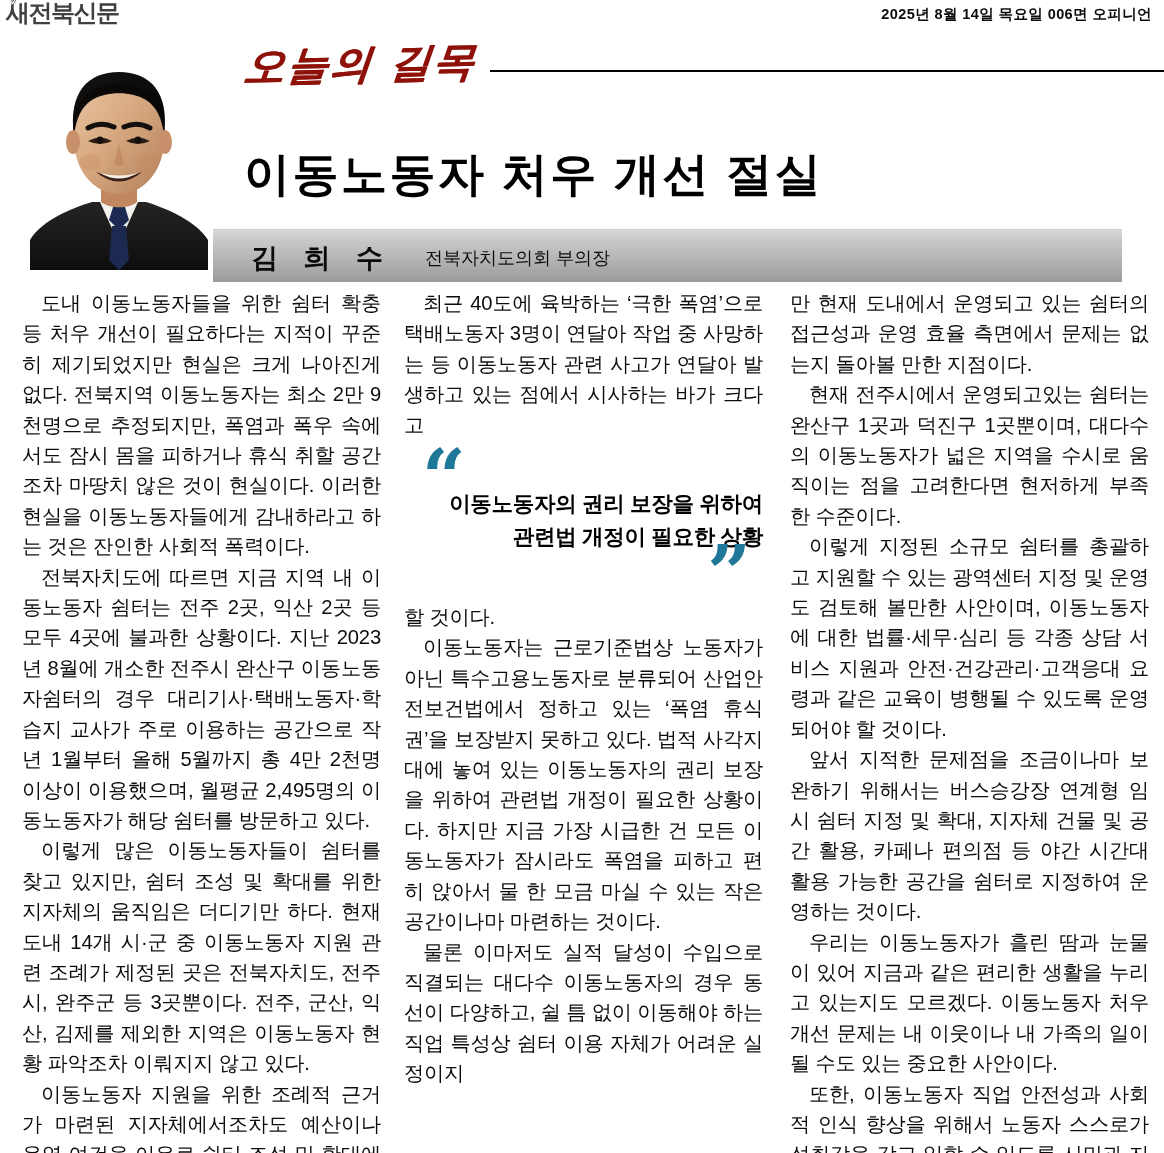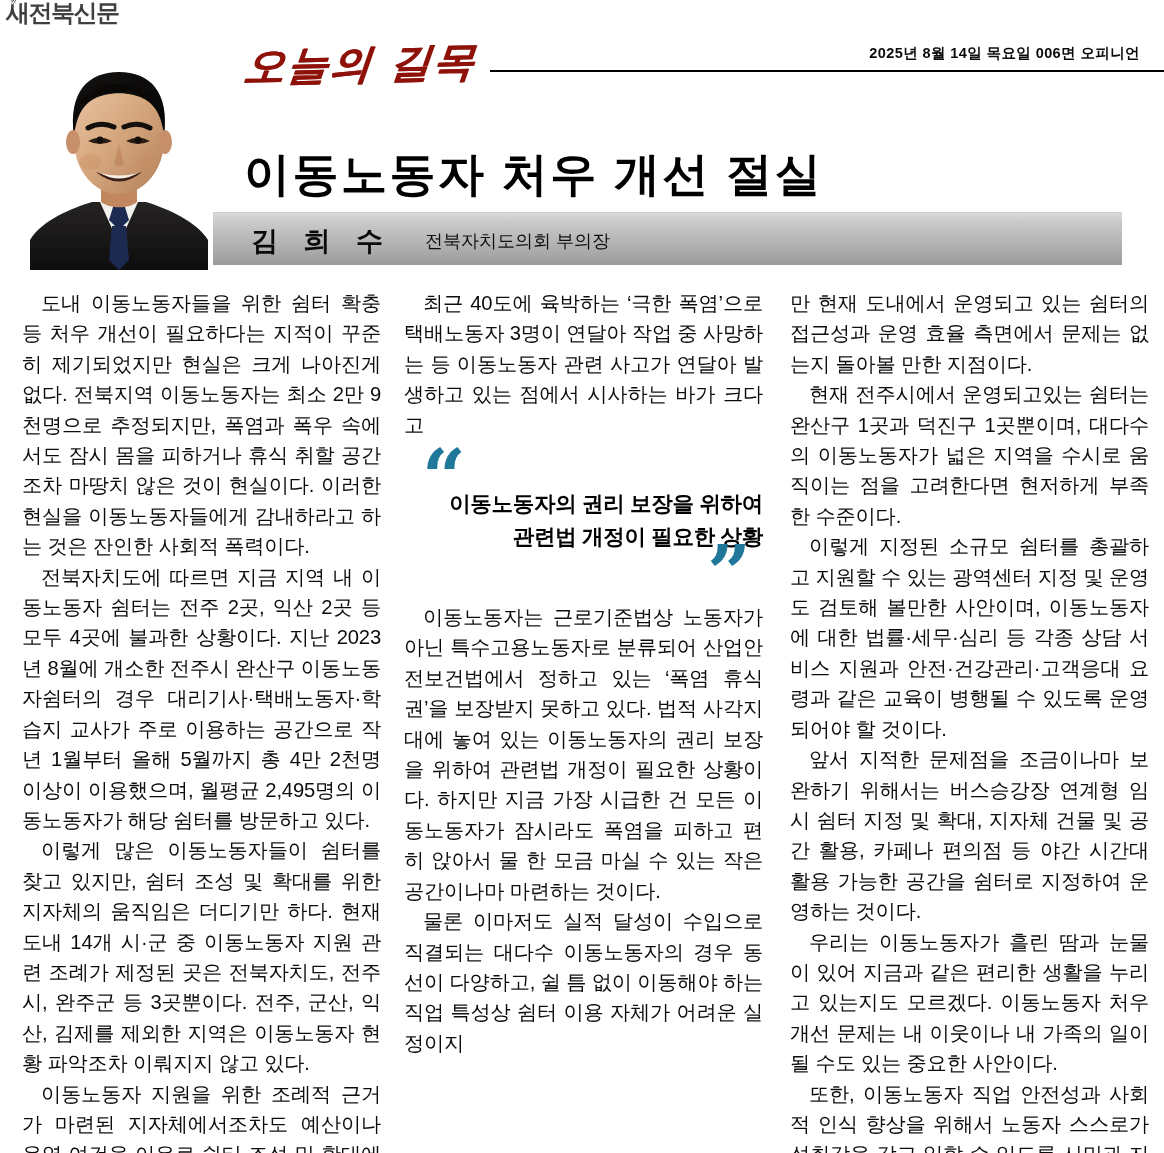--- a/index.html
+++ b/index.html
@@ -38,28 +38,27 @@
   .masthead-tick {
     position: absolute;
     left: 10px;
     top: -3px;
     font-size: 8px;
     color: #555;
     letter-spacing: -0.5px;
   }
   .masthead-date {
     position: absolute;
-    right: 24px;
+    right: 12px;
     top: 5px;
     font-size: 14.5px;
     font-weight: 700;
     letter-spacing: 0.4px;
     color: #0b0b0b;
     white-space: nowrap;
-    margin-top: 39px;
   }
 
   
   .portrait-wrap {
     position: absolute;
     left: 10px;
     top: 38px;
     width: 200px;
     height: 232px;
     overflow: hidden;
@@ -115,21 +114,21 @@
     letter-spacing: 2.5px;
     color: #000000;
     line-height: 1.1;
     white-space: nowrap;
   }
 
   
   .byline-bar {
     position: absolute;
     left: 213px;
-    top: 212px;
+    top: 229px;
     width: 909px;
     height: 52px;
     background: linear-gradient(180deg, #d9d9d9 0%, #c9c9c9 18%, #b5b5b5 55%, #9b9b9b 100%);
     border-top: 1px solid #cfcfcf;
   }
   .byline-name {
     position: absolute;
     left: 38px;
     top: 10px;
     font-size: 27px;
@@ -308,20 +307,21 @@
 
     <div class="pullquote">
       <span class="pq-mark pq-open">“</span>
       <div class="pq-text">
         <div>이동노동자의 권리 보장을 위하여</div>
         <div>관련법 개정이 필요한 상황</div>
       </div>
       <span class="pq-mark pq-close">”</span>
     </div>
 
+    <p class="para noindent">할 것이다.</p>
     <p class="para">이동노동자는 근로기준법상 노동자가 아닌 특수고용노동자로 분류되어 산업안전보건법에서 정하고 있는 ‘폭염 휴식권’을 보장받지 못하고 있다. 법적 사각지대에 놓여 있는 이동노동자의 권리 보장을 위하여 관련법 개정이 필요한 상황이다. 하지만 지금 가장 시급한 건 모든 이동노동자가 잠시라도 폭염을 피하고 편히 앉아서 물 한 모금 마실 수 있는 작은 공간이나마 마련하는 것이다.</p>
     <p class="para">물론 이마저도 실적 달성이 수입으로 직결되는 대다수 이동노동자의 경우 동선이 다양하고, 쉴 틈 없이 이동해야 하는 직업 특성상 쉼터 이용 자체가 어려운 실정이지</p>
   </div>
 
   <div class="col col-3">
     <p class="para noindent">만 현재 도내에서 운영되고 있는 쉼터의 접근성과 운영 효율 측면에서 문제는 없는지 돌아볼 만한 지점이다.</p>
     <p class="para">현재 전주시에서 운영되고있는 쉼터는 완산구 1곳과 덕진구 1곳뿐이며, 대다수의 이동노동자가 넓은 지역을 수시로 움직이는 점을 고려한다면 현저하게 부족한 수준이다.</p>
     <p class="para">이렇게 지정된 소규모 쉼터를 총괄하고 지원할 수 있는 광역센터 지정 및 운영도 검토해 볼만한 사안이며, 이동노동자에 대한 법률·세무·심리 등 각종 상담 서비스 지원과 안전·건강관리·고객응대 요령과 같은 교육이 병행될 수 있도록 운영되어야 할 것이다.</p>
     <p class="para">앞서 지적한 문제점을 조금이나마 보완하기 위해서는 버스승강장 연계형 임시 쉼터 지정 및 확대, 지자체 건물 및 공간 활용, 카페나 편의점 등 야간 시간대 활용 가능한 공간을 쉼터로 지정하여 운영하는 것이다.</p>
     <p class="para">우리는 이동노동자가 흘린 땀과 눈물이 있어 지금과 같은 편리한 생활을 누리고 있는지도 모르겠다. 이동노동자 처우개선 문제는 내 이웃이나 내 가족의 일이 될 수도 있는 중요한 사안이다.</p>

